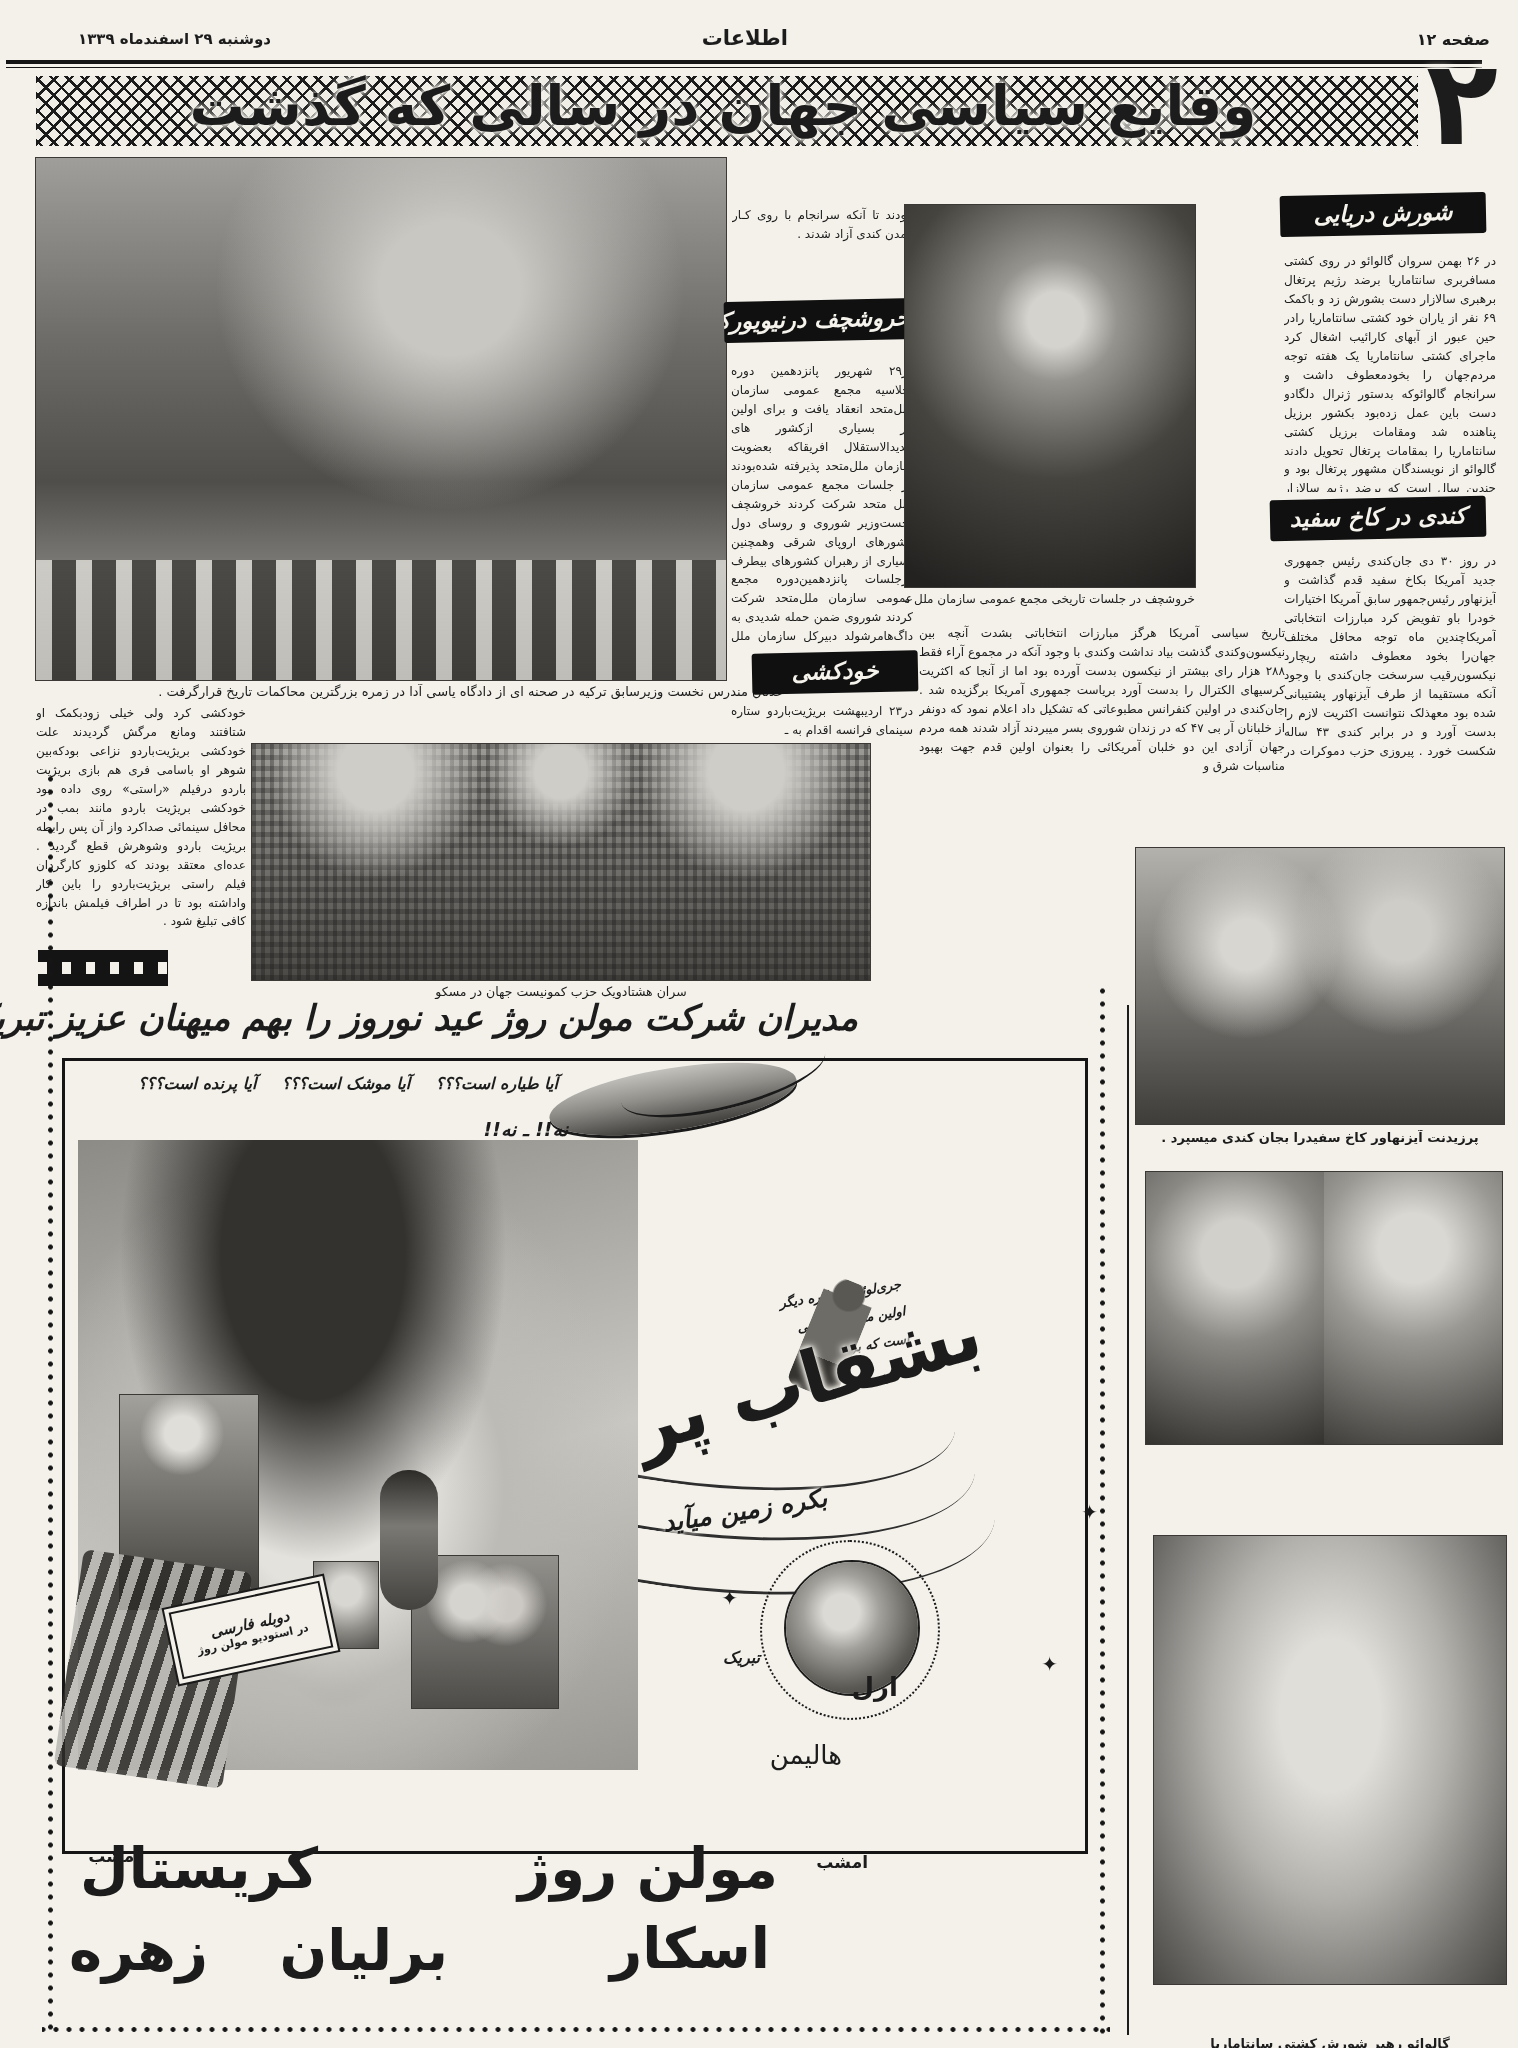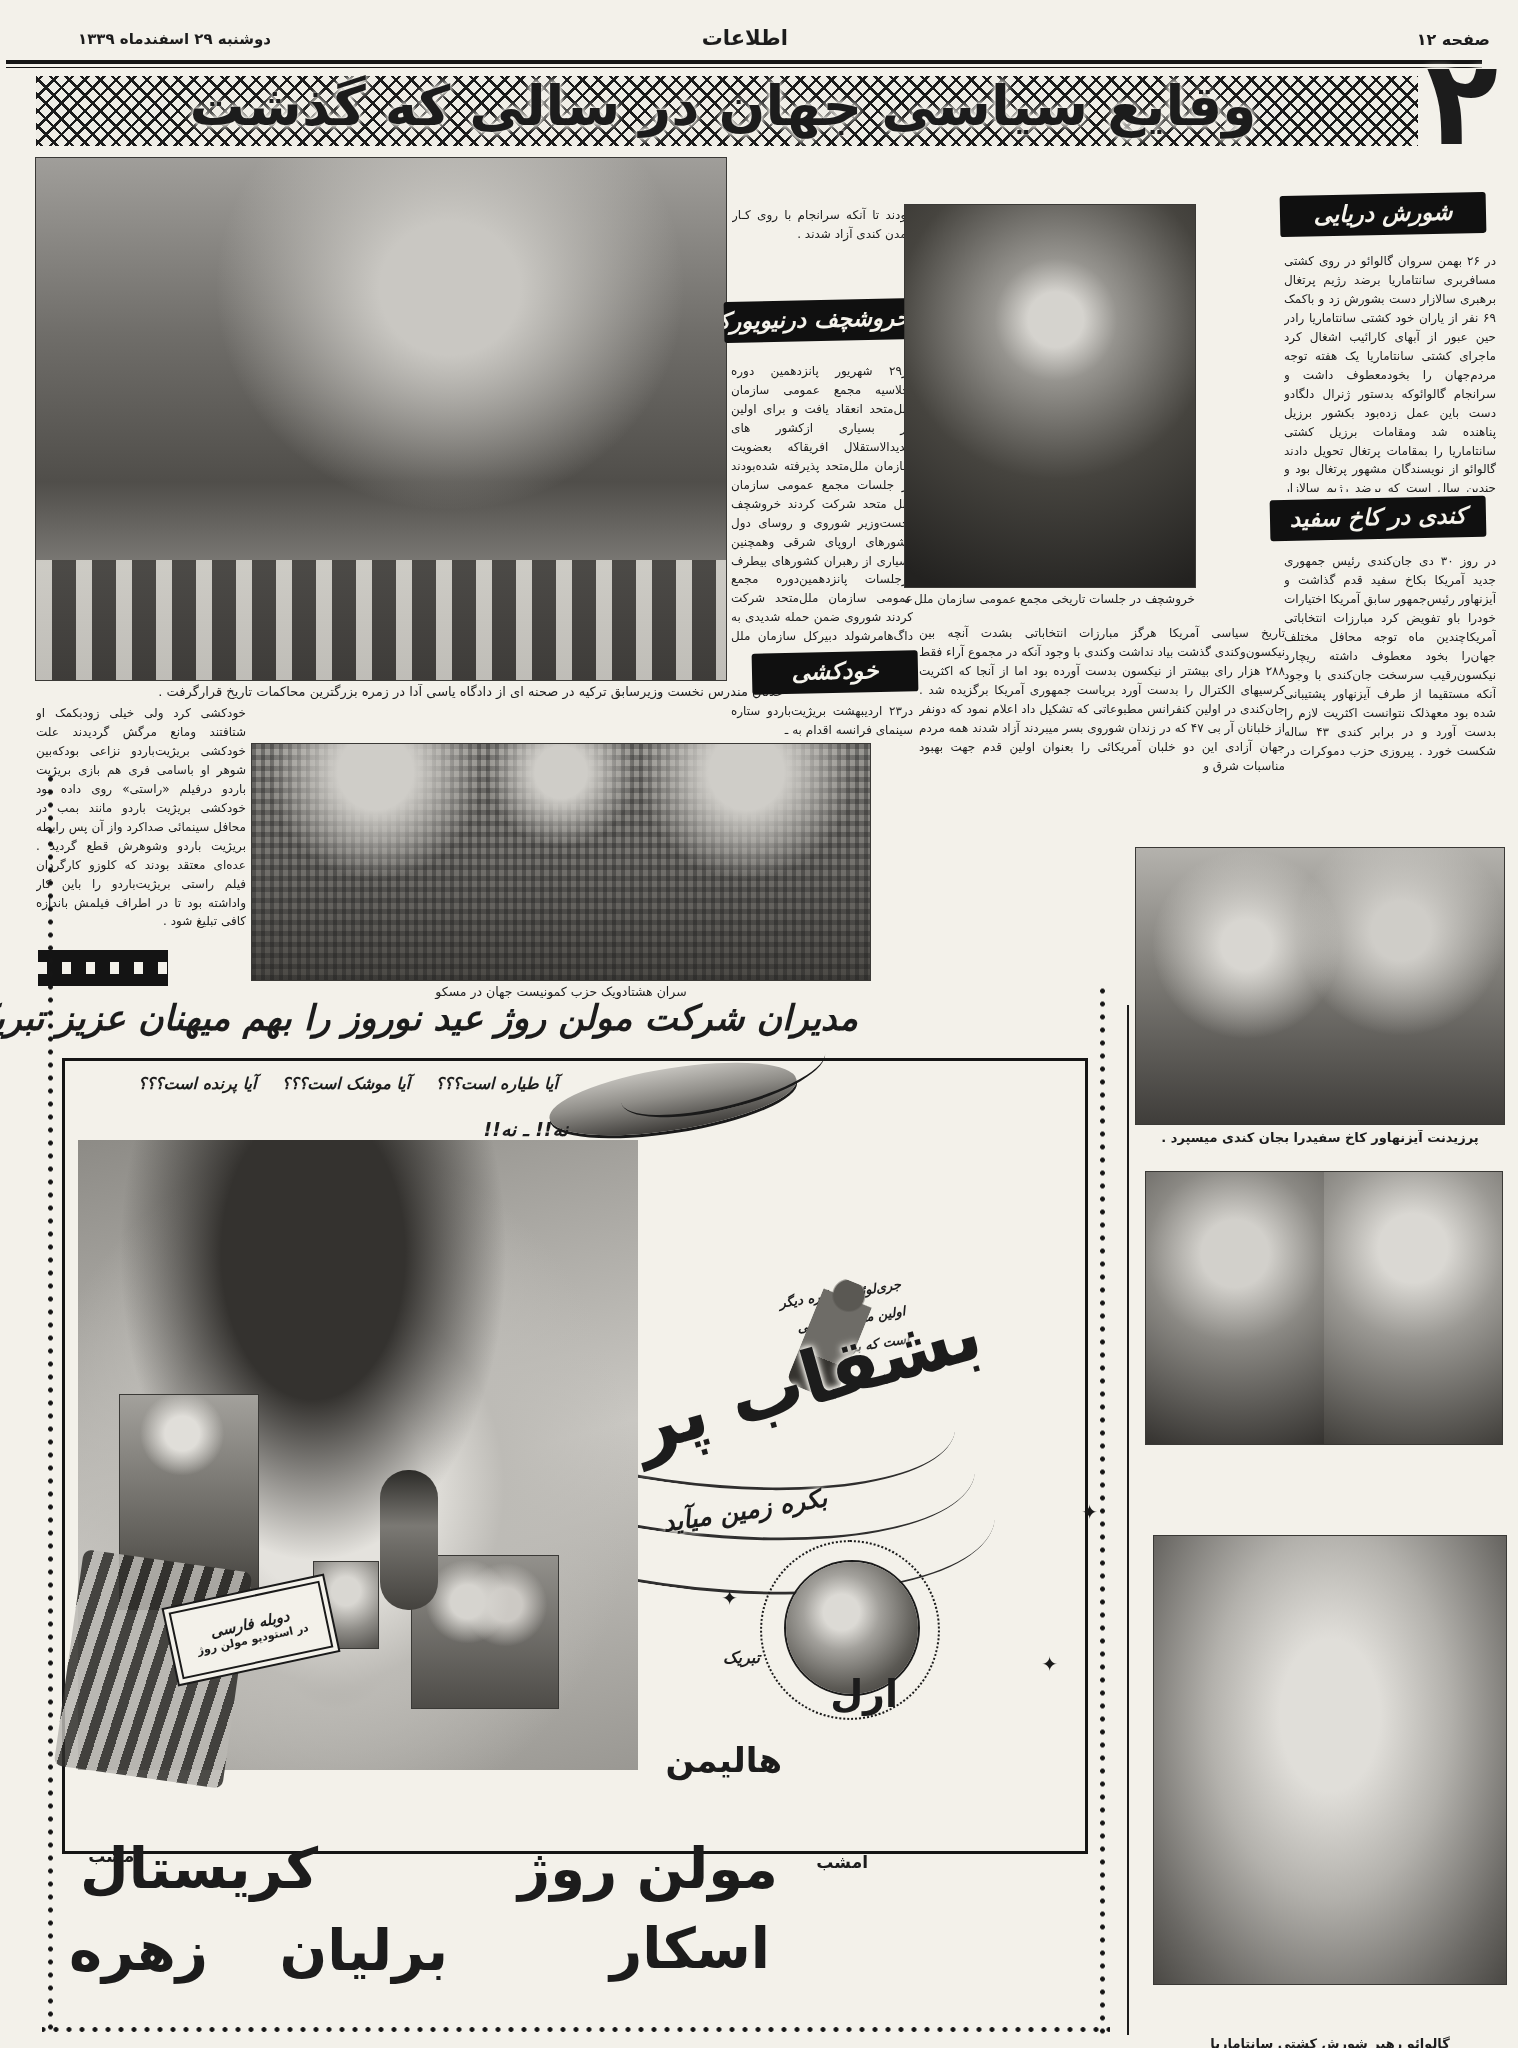--- a/index.html
+++ b/index.html
@@ -140,22 +140,22 @@
 
   <div class="abs" style="top:1562px;right:600px;width:132px;height:132px;border-radius:50%;
        background:radial-gradient(circle at 42% 38%,#dcdad5 0 16%,#a3a19c 34%,#5b5954 68%,#312f2c 100%);
        box-shadow:0 0 0 2px #1a1a1a,0 0 0 8px transparent;"></div>
   <div class="abs" style="top:1540px;right:578px;width:176px;height:176px;border:2px dotted #1a1a1a;border-radius:50%;"></div>
   <div class="abs star" style="top:1586px;right:780px;">✦</div>
   <div class="abs star" style="top:1652px;right:460px;">✦</div>
   <div class="abs star" style="top:1500px;right:420px;">✦</div>
 
   <div class="abs bignastaliq" style="top:1648px;right:758px;font-size:16px;">تبریک</div>
-  <div class="abs" style="top:1672px;right:620px;font-size:38px;font-weight:900;">ارل</div>
-  <div class="abs" style="top:1740px;right:736px;font-size:34px;font-weight:700;">هالیمن</div>
+  <div class="abs" style="top:1672px;right:620px;font-size:26px;font-weight:900;">ارل</div>
+  <div class="abs" style="top:1740px;right:676px;font-size:26px;font-weight:400;">هالیمن</div>
 
   <div class="abs photo" style="top:1140px;right:880px;width:560px;height:630px;box-shadow:none;
        background-image:radial-gradient(ellipse at 42% 18%,#34322f 0 20%,transparent 42%),
        radial-gradient(ellipse at 45% 55%,#e4e2dd 0 22%,#bdbbb6 40%,transparent 70%),
        radial-gradient(ellipse at 46% 72%,#201f1d 0 9%,transparent 18%),
        linear-gradient(165deg,#8d8b86 0%,#c9c7c2 55%,#9a9893 100%);"></div>
   <div class="abs photo" style="top:1395px;right:1260px;width:138px;height:214px;
        background-image:radial-gradient(circle at 45% 18%,#e0ded9 0 9%,transparent 22%),
        linear-gradient(180deg,#a3a19c 0%,#5f5d58 70%,#3b3935 100%);"></div>
   <div class="abs photo" style="top:1556px;right:960px;width:146px;height:152px;

